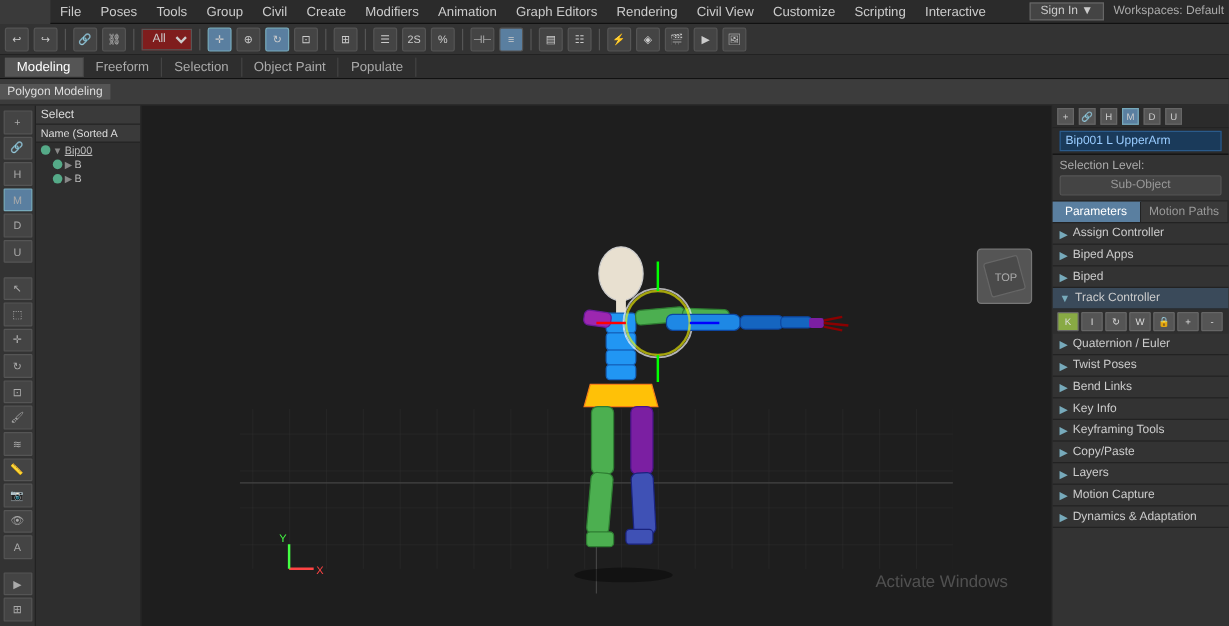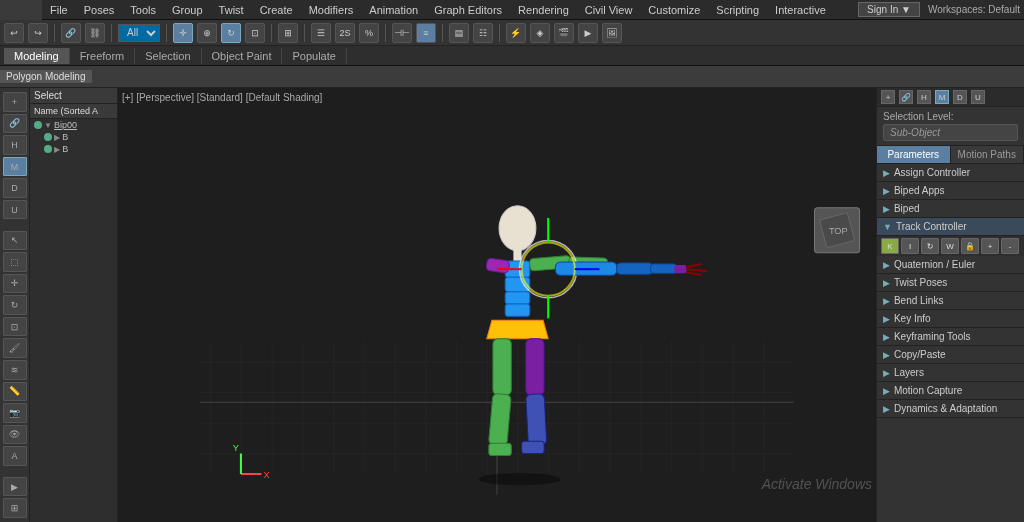--- a/index.html
+++ b/index.html
@@ -8,21 +8,21 @@
     
     #menu-bar { display: flex; align-items: center; height: 20px; background: #2b2b2b; border-bottom: 1px solid #111; padding: 0 4px; gap: 8px; margin-left: 42px; }
     .menu-item { color: #ccc; font-size: 11px; cursor: pointer; padding: 0 4px; }
     .sign-in-btn { margin-left: auto; background: #444; border: 1px solid #666; color: #ccc; font-size: 10px; padding: 1px 8px; cursor: pointer; }
     .workspaces-label { color: #aaa; font-size: 10px; }
 
     
     #toolbar { display: flex; align-items: center; height: 26px; background: #333; border-bottom: 1px solid #222; padding: 0 4px; gap: 4px; }
     .toolbar-icon { width: 20px; height: 20px; background: #444; border: 1px solid #555; display: flex; align-items: center; justify-content: center; font-size: 9px; color: #ccc; cursor: pointer; border-radius: 2px; }
     .toolbar-separator { width: 1px; height: 18px; background: #555; margin: 0 2px; }
-    .toolbar-dropdown { background: #0369a1; border: 1px solid #555; color: #ccc; font-size: 10px; padding: 1px 4px; cursor: pointer; height: 18px; }
+    .toolbar-dropdown { background: #7f1d1d; border: 1px solid #555; color: #ccc; font-size: 10px; padding: 1px 4px; cursor: pointer; height: 18px; }
 
     
     #ribbon-tabs { display: flex; align-items: center; height: 20px; background: #2e2e2e; border-bottom: 1px solid #111; padding-left: 4px; }
     .ribbon-tab { padding: 2px 10px; font-size: 11px; color: #aaa; cursor: pointer; border-right: 1px solid #444; }
     .ribbon-tab.active { background: #555; color: #fff; }
 
     
     #sub-ribbon { display: flex; align-items: center; height: 22px; background: #3c3c3c; border-bottom: 1px solid #222; padding: 0 0; gap: 16px; }
     .poly-modeling-badge { background: #555; padding: 1px 6px; font-size: 10px; color: #ddd; }
 
@@ -46,47 +46,47 @@
     #viewport-label { position: absolute; top: 4px; left: 4px; color: #aaa; font-size: 10px; z-index: 10; }
 
     
     #right-panel { width: 148px; background: #333; border-left: 1px solid #222; display: flex; flex-direction: column; overflow: hidden; }
     #right-panel-top { display: flex; align-items: center; padding: 2px 4px; background: #2b2b2b; gap: 4px; border-bottom: 1px solid #222; }
     .rp-icon-sm { width: 14px; height: 14px; background: #555; border: 1px solid #666; font-size: 8px; display: flex; align-items: center; justify-content: center; color: #ccc; cursor: pointer; }
     #right-panel-title { background: #2b2b2b; padding: 2px 6px; border-bottom: 1px solid #111; }
     .title-box { background: #1a3a5a; color: #9cf; font-size: 10px; padding: 2px 4px; border: 1px solid #2a5a8a; }
     #selection-level-section { padding: 4px 6px; border-bottom: 1px solid #222; }
     .section-label { font-size: 10px; color: #aaa; margin-bottom: 2px; }
-    .sel-level-btn { background: #444; border: 1px solid #555; color: #999; font-size: 10px; padding: 2px 6px; width: 100%; cursor: pointer; border-radius: 2px; font-style: italic; }
+    .sel-level-btn { background: #444; border: 1px solid #555; color: #999; font-size: 10px; padding: 2px 6px; width: 100%; text-align: center; cursor: pointer; border-radius: 2px; }
     #param-motion-tabs { display: flex; border-bottom: 1px solid #222; }
     .pm-tab { flex: 1; text-align: center; padding: 3px 2px; font-size: 10px; cursor: pointer; border-right: 1px solid #222; }
     .pm-tab.active { background: #5a7fa0; color: #fff; }
     .pm-tab:not(.active) { background: #3a3a3a; color: #999; }
     #rollout-list { flex: 1; overflow-y: auto; }
     .rollout-item { display: flex; align-items: center; padding: 3px 6px; border-bottom: 1px solid #222; cursor: pointer; font-size: 10px; color: #ccc; }
     .rollout-arrow { color: #7ab; font-size: 9px; margin-right: 4px; }
     .rollout-label { flex: 1; }
     .rollout-item.highlighted { background: #3a4a5a; }
     .track-sel-tools { display: flex; gap: 2px; padding: 2px 4px; background: #2e2e2e; }
     .ts-tool { width: 18px; height: 16px; background: #555; border: 1px solid #666; display: flex; align-items: center; justify-content: center; font-size: 8px; color: #ddd; cursor: pointer; border-radius: 1px; }
 
     
     #viewport-svg { position: absolute; top: 0; left: 0; width: 100%; height: 100%; }
 
-    .activate-watermark { position: absolute; bottom: 30px; right: 4px; color: rgba(200,200,200,0.3); font-size: 14px; pointer-events: none; font-style: italic; }
+    .activate-watermark { position: absolute; bottom: 30px; right: 36px; color: rgba(200,200,200,0.3); font-size: 14px; pointer-events: none; }
   </style>
 </head>
 <body>
 
 <div id="menu-bar">
   <div class="menu-item">File</div>
   <div class="menu-item">Poses</div>
   <div class="menu-item">Tools</div>
   <div class="menu-item">Group</div>
-  <div class="menu-item">Twist</div>
+  <div class="menu-item">Civil</div>
   <div class="menu-item">Create</div>
   <div class="menu-item">Modifiers</div>
   <div class="menu-item">Animation</div>
   <div class="menu-item">Graph Editors</div>
   <div class="menu-item">Rendering</div>
   <div class="menu-item">Civil View</div>
   <div class="menu-item">Customize</div>
   <div class="menu-item">Scripting</div>
   <div class="menu-item">Interactive</div>
   <button class="sign-in-btn">Sign In ▼</button>
@@ -178,21 +178,20 @@
       <span style="font-size:9px;">B</span>
     </div>
     <div class="scene-tree-item" style="padding-left:14px;">
       <span class="scene-eye" style="background:#5a8;"></span>
       <span class="tree-arrow">▶</span>
       <span style="font-size:9px;">B</span>
     </div>
   </div>
 
   <div id="viewport">
-    <div id="viewport-label">[+] [Perspective] [Standard] [Default Shading]</div>
 
     <svg id="viewport-svg" viewBox="0 0 740 370" xmlns="http://www.w3.org/2000/svg">
 
       <defs>
         <pattern id="grid" width="30" height="30" patternUnits="userSpaceOnUse">
           <path d="M 30 0 L 0 0 0 30" fill="none" stroke="#333" stroke-width="0.5"></path>
         </pattern>
       </defs>
       <rect x="80" y="220" width="580" height="130" fill="url(#grid)"></rect>
 
@@ -259,20 +258,23 @@
 
   <div id="right-panel">
     <div id="right-panel-top">
       <div class="rp-icon-sm">+</div>
       <div class="rp-icon-sm">🔗</div>
       <div class="rp-icon-sm">H</div>
       <div class="rp-icon-sm" style="background:#5a7fa0;border-color:#7ab;">M</div>
       <div class="rp-icon-sm">D</div>
       <div class="rp-icon-sm">U</div>
     </div>
+    <div id="right-panel-title">
+      <div class="title-box">Bip001 L UpperArm</div>
+    </div>
     <div id="selection-level-section">
       <div class="section-label">Selection Level:</div>
       <div class="sel-level-btn">Sub-Object</div>
     </div>
     <div id="param-motion-tabs">
       <div class="pm-tab active">Parameters</div>
       <div class="pm-tab">Motion Paths</div>
     </div>
     <div id="rollout-list">
       <div class="rollout-item">

